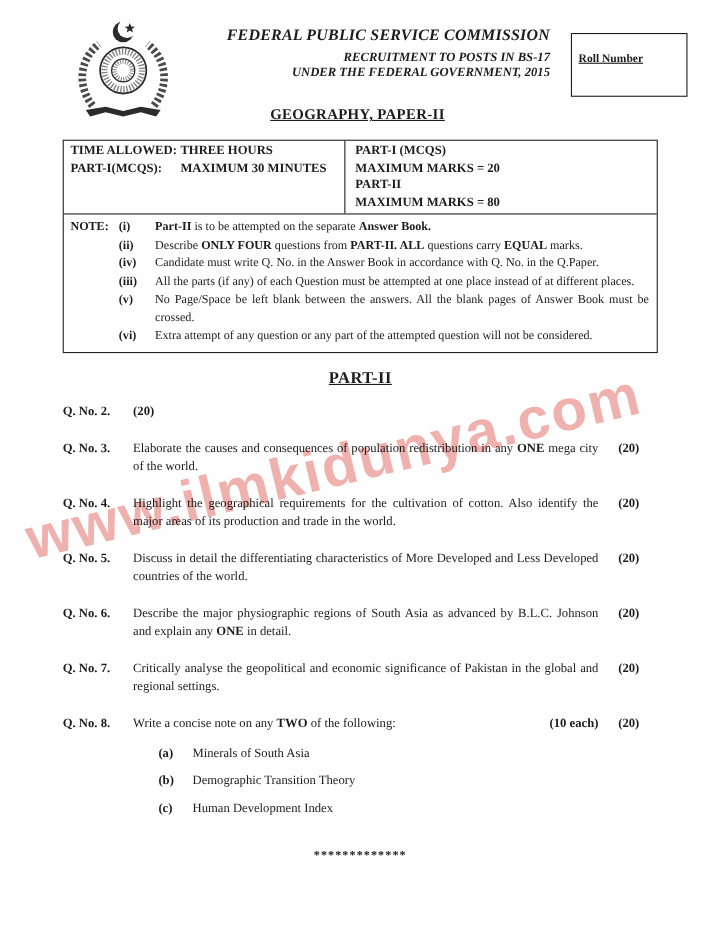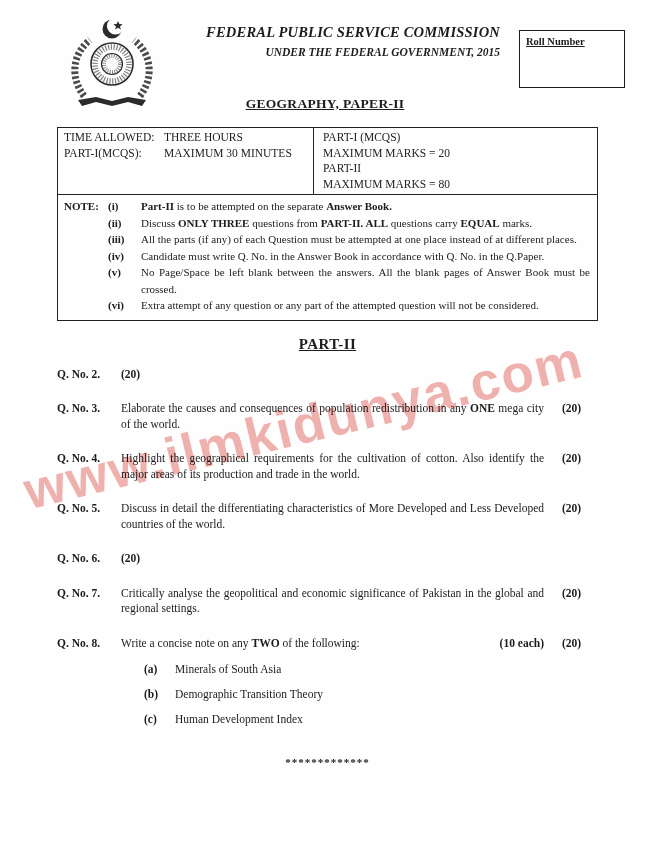--- a/index.html
+++ b/index.html
@@ -8,31 +8,31 @@
     background:#fefefe;color:#1c1c1c;overflow:hidden;
     font-family:"Liberation Serif","DejaVu Serif",serif;
   }
   
   .logo{position:absolute;left:60px;top:16px;width:104px;height:98px;}
   .head-center{position:absolute;left:150px;right:150px;top:24px;text-align:right;font-style:italic;}
   .h1{font-size:14.5px;font-weight:bold;letter-spacing:.2px;margin-bottom:4px;}
   .h2{font-size:11.5px;font-weight:bold;line-height:14px;}
   .roll-box{
     position:absolute;left:519px;top:30px;width:106px;height:58px;
-    border:1.8px solid #1c1c1c;background:#fff;padding:0 6px;box-sizing:border-box;
+    border:1.8px solid #1c1c1c;background:#fff;padding:12px 6px;box-sizing:border-box;
   }
   .roll-label{font-size:10.5px;font-weight:bold;text-decoration:underline;}
   .paper-title{
     position:absolute;left:0;right:0;top:96px;text-align:center;
     font-size:13.5px;font-weight:bold;text-decoration:underline;letter-spacing:.3px;
   }
   
   .content{position:absolute;left:57px;right:52px;top:127px;}
   .info-box{border:1.7px solid #222;}
-  .info-top{display:flex;border-bottom:1.7px solid #222;font-weight:normal;font-size:11.5px;}
+  .info-top{display:flex;border-bottom:1.7px solid #222;font-weight:bold;font-size:11.5px;}
   .info-left{width:47.5%;border-right:1.7px solid #222;padding:2px 6px;line-height:15.5px;box-sizing:border-box;}
   .info-left .row{display:flex;}
   .info-left .lab{width:100px;flex:none;}
   .info-right{flex:1;padding:2px 8px 2px 9px;line-height:15.5px;}
   .info-right .row{display:flex;justify-content:space-between;flex-direction:column;}
   
   .note{padding:3px 7px 6px 6px;font-size:11px;line-height:16.5px;}
   .note-row{display:flex;}
   .note-label{width:44px;flex:none;font-weight:bold;}
   .note-num{width:33px;flex:none;font-weight:bold;}
@@ -80,20 +80,21 @@
       <circle cx="52" cy="48" r="17" stroke-width="5.5" stroke-dasharray="1.2 1.6" opacity=".6"></circle>
       <circle cx="52" cy="48" r="10.5" stroke-width="1.2"></circle>
       <circle cx="52" cy="48" r="8" stroke-width="4" stroke-dasharray="1 1.3" opacity=".55"></circle>
 
       <path d="M18 84 L36 81 L52 85 L68 81 L86 84 L82 90 L68 86 L52 90 L36 86 L22 90 Z" fill="#2b2b2b" stroke="none"></path>
     </g>
   </svg>
 
   <div class="head-center">
     <div class="h1">FEDERAL PUBLIC SERVICE COMMISSION</div>
+    <div class="h2">RECRUITMENT TO POSTS IN BS-17</div>
     <div class="h2">UNDER THE FEDERAL GOVERNMENT, 2015</div>
   </div>
 
   <div class="roll-box">
     <span class="roll-label">Roll Number</span>
   </div>
 
   <div class="paper-title">GEOGRAPHY, PAPER-II</div>
 
   <div class="content">
@@ -124,34 +125,34 @@
       <div class="note">
         <div>
             <div class="note-row">
               <span class="note-label">NOTE:</span>
               <span class="note-num">(i)</span>
               <span class="note-text"><b>Part-II</b><span> is to be attempted on the separate </span><b>Answer Book.</b></span>
             </div>
             <div class="note-row">
               <span class="note-label"></span>
               <span class="note-num">(ii)</span>
-              <span class="note-text"><span>Discuss </span><b>ONLY THREE</b><span> questions from </span><b>PART-II. ALL</b><span> questions carry </span><b>EQUAL</b><span> marks.</span></span>
+              <span class="note-text"><span>Describe </span><b>ONLY FOUR</b><span> questions from </span><b>PART-II. ALL</b><span> questions carry </span><b>EQUAL</b><span> marks.</span></span>
+            </div>
+            <div class="note-row">
+              <span class="note-label"></span>
+              <span class="note-num">(iv)</span>
+              <span class="note-text"><span>Candidate must write Q. No. in the Answer Book in accordance with Q. No. in the Q.Paper.</span></span>
             </div>
             <div class="note-row">
               <span class="note-label"></span>
               <span class="note-num">(iii)</span>
               <span class="note-text"><span>All the parts (if any) of each Question must be attempted at one place instead of at different places.</span></span>
             </div>
             <div class="note-row">
               <span class="note-label"></span>
-              <span class="note-num">(iv)</span>
-              <span class="note-text"><span>Candidate must write Q. No. in the Answer Book in accordance with Q. No. in the Q.Paper.</span></span>
-            </div>
-            <div class="note-row">
-              <span class="note-label"></span>
               <span class="note-num">(v)</span>
               <span class="note-text"><span>No Page/Space be left blank between the answers. All the blank pages of Answer Book must be crossed.</span></span>
             </div>
             <div class="note-row">
               <span class="note-label"></span>
               <span class="note-num">(vi)</span>
               <span class="note-text"><span>Extra attempt of any question or any part of the attempted question will not be considered.</span></span>
             </div>
           </div>
       </div>
@@ -186,20 +187,25 @@
           <span class="q-label">Q. No. 5.</span>
           <div class="q-body">
             <div class="q-line">
               <div class="q-text"><span>Discuss in detail the differentiating characteristics of More Developed and Less Developed countries of the world.</span></div>
             </div>
           </div>
           <span class="q-marks">(20)</span>
         </div>
         <div class="q">
           <span class="q-label">Q. No. 6.</span>
+          <div class="q-body">
+            <div class="q-line">
+              <div class="q-text"><span>Describe the major physiographic regions of South Asia as advanced by B.L.C. Johnson and explain any </span><b>ONE</b><span> in detail.</span></div>
+            </div>
+          </div>
           <span class="q-marks">(20)</span>
         </div>
         <div class="q">
           <span class="q-label">Q. No. 7.</span>
           <div class="q-body">
             <div class="q-line">
               <div class="q-text"><span>Critically analyse the geopolitical and economic significance of Pakistan in the global and regional settings.</span></div>
             </div>
           </div>
           <span class="q-marks">(20)</span>

